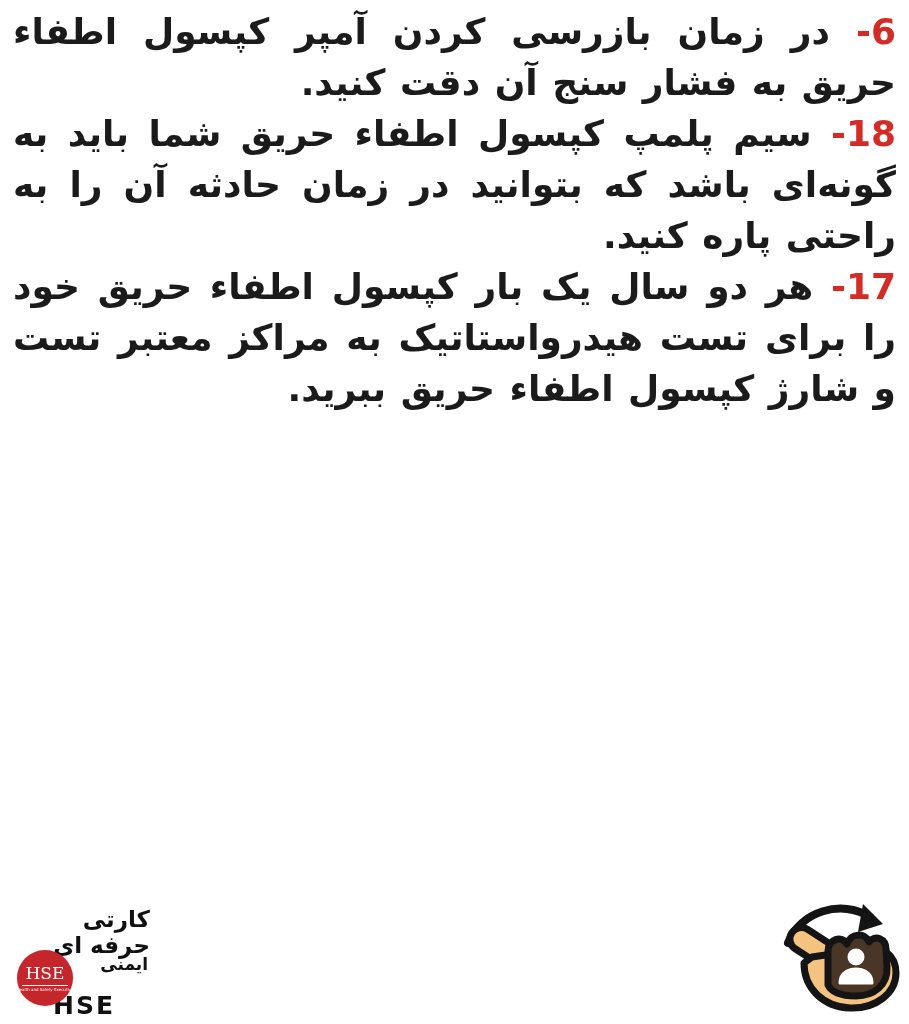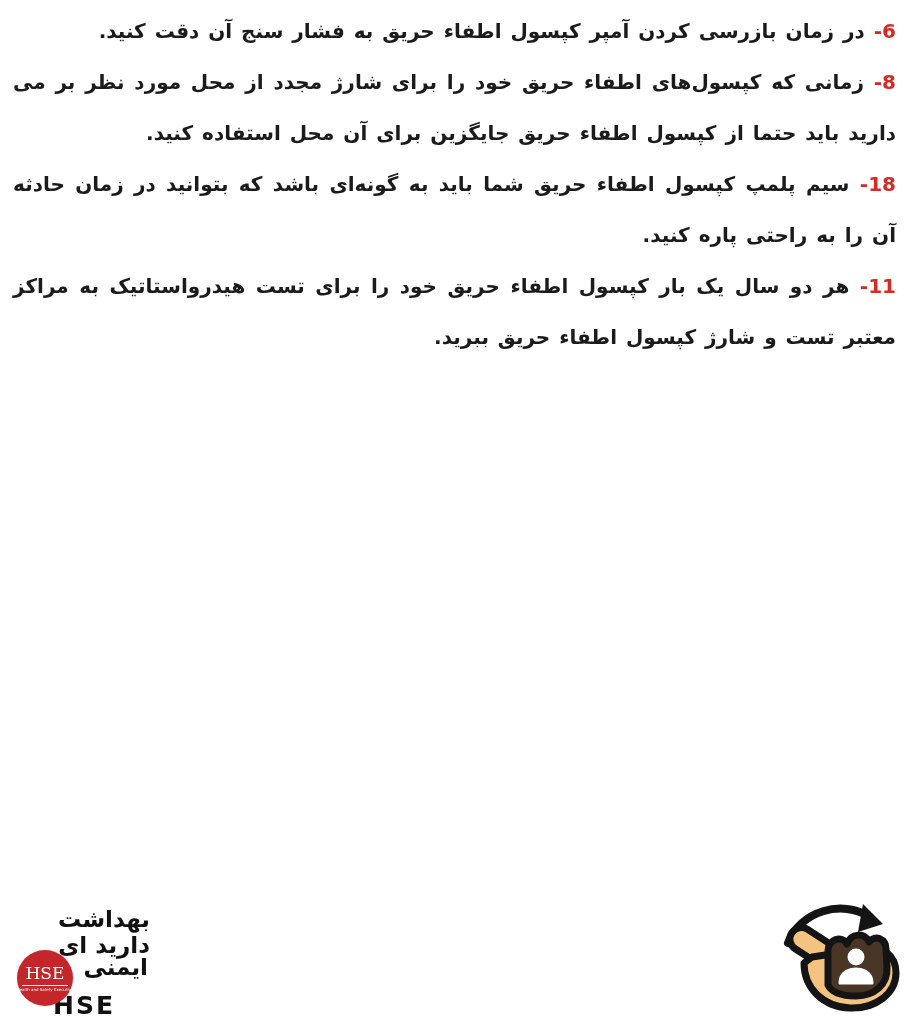--- a/index.html
+++ b/index.html
@@ -7,56 +7,55 @@
     width:909px;height:1024px;position:relative;overflow:hidden;
     background:var(--background,#ffffff);
     font-family:"DejaVu Sans",sans-serif;
   }
   .content{
     position:absolute;top:6px;right:13px;left:13px;
     direction:rtl;text-align:justify;
   }
   p.item{
     margin:0;padding:0;
-    font-size:20px;font-weight:bold;line-height:51px;
+    font-size:36px;font-weight:bold;line-height:51px;
     color:var(--text,#1b1b1b);
     word-spacing:2px;
   }
   p.item .num{color:var(--accent-red,#d32b26);}
   
   .brand-line1,.brand-line2,.brand-line3{
     position:absolute;direction:rtl;font-weight:bold;color:#111;
   }
   .brand-line1{left:16px;top:906px;width:134px;text-align:right;font-size:23px;}
-  .brand-line2{left:16px;top:954px;width:132px;text-align:right;font-size:23px;}
+  .brand-line2{left:16px;top:954px;width:132px;text-align:right;font-size:17px;}
   .brand-line3{left:16px;top:991px;width:136px;text-align:center;font-size:25px;letter-spacing:2px;direction:ltr;}
   .hse-logo{
     position:absolute;left:17px;top:950px;width:56px;height:56px;border-radius:50%;
     background:var(--logo-red,#c4262b);color:#ffffff;
     display:flex;flex-direction:column;align-items:center;justify-content:center;
     box-shadow:0 0 0 1px rgba(0,0,0,0.05);
   }
   .hse-logo-text{
     font-family:"DejaVu Serif",serif;font-size:17px;line-height:1;
     border-bottom:1.5px solid #ffffff;padding:0 4px 3px 4px;
   }
   .hse-logo-sub{font-size:4px;line-height:1;margin-top:2px;white-space:nowrap;}
   .hand-badge{position:absolute;left:772px;top:891px;width:132px;height:132px;}
 </style>
 </head>
 <body style="--background: #ffffff; --text: #1b1b1b; --accent-red: #d32b26; --logo-red: #c4262b; --hand-skin: #f3c37f; --hand-dark: #4a3626; --hand-outline: #141414;">
 
 <div class="content">
   <p class="item"><span class="num">6-</span> <span>در زمان بازرسی کردن آمپر کپسول اطفاء حریق به فشار سنج آن دقت کنید.</span></p>
-  <p class="item"><span class="num">8-</span> <span>زمانی که کپسول‌های اطفاء حریق خود را برای شارژ مجدد از محل مورد نظر بر می دارید باید حتما از کپسول اطفاء حریق جایگزین برای آن محل استفاده کنید.</span></p>
   <p class="item"><span class="num">18-</span> <span>سیم پلمپ کپسول اطفاء حریق شما باید به گونه‌ای باشد که بتوانید در زمان حادثه آن را به راحتی پاره کنید.</span></p>
-  <p class="item"><span class="num">11-</span> <span>هر دو سال یک بار کپسول اطفاء حریق خود را برای تست هیدرواستاتیک به مراکز معتبر تست و شارژ کپسول اطفاء حریق ببرید.</span></p>
+  <p class="item"><span class="num">17-</span> <span>هر دو سال یک بار کپسول اطفاء حریق خود را برای تست هیدرواستاتیک به مراکز معتبر تست و شارژ کپسول اطفاء حریق ببرید.</span></p>
 </div>
 
-<div class="brand-line1">بهداشت دارید ای</div>
+<div class="brand-line1">کارتی حرفه ای</div>
 <div class="brand-line2">ایمنی</div>
 <div class="brand-line3">HSE</div>
 
 <div class="hse-logo">
   <span class="hse-logo-text">HSE</span>
   <span class="hse-logo-sub">Health and Safety Executive</span>
 </div>
 
 <div class="hand-badge">
   <svg viewBox="0 0 132 132" width="132" height="132" xmlns="http://www.w3.org/2000/svg">

